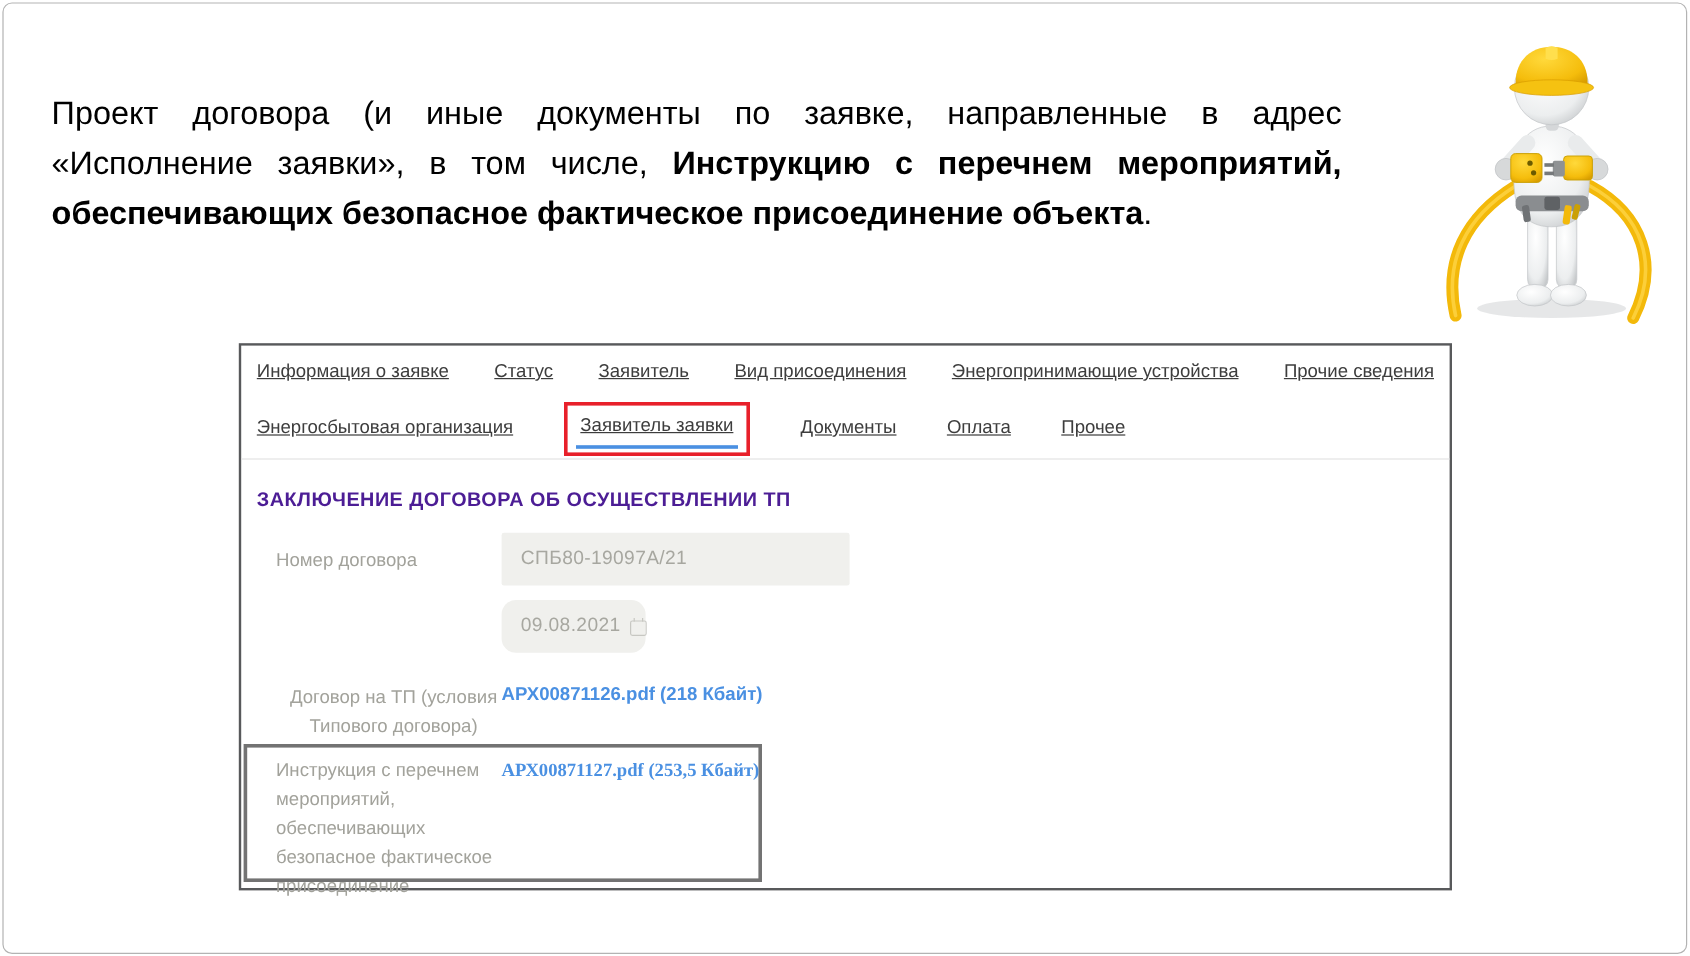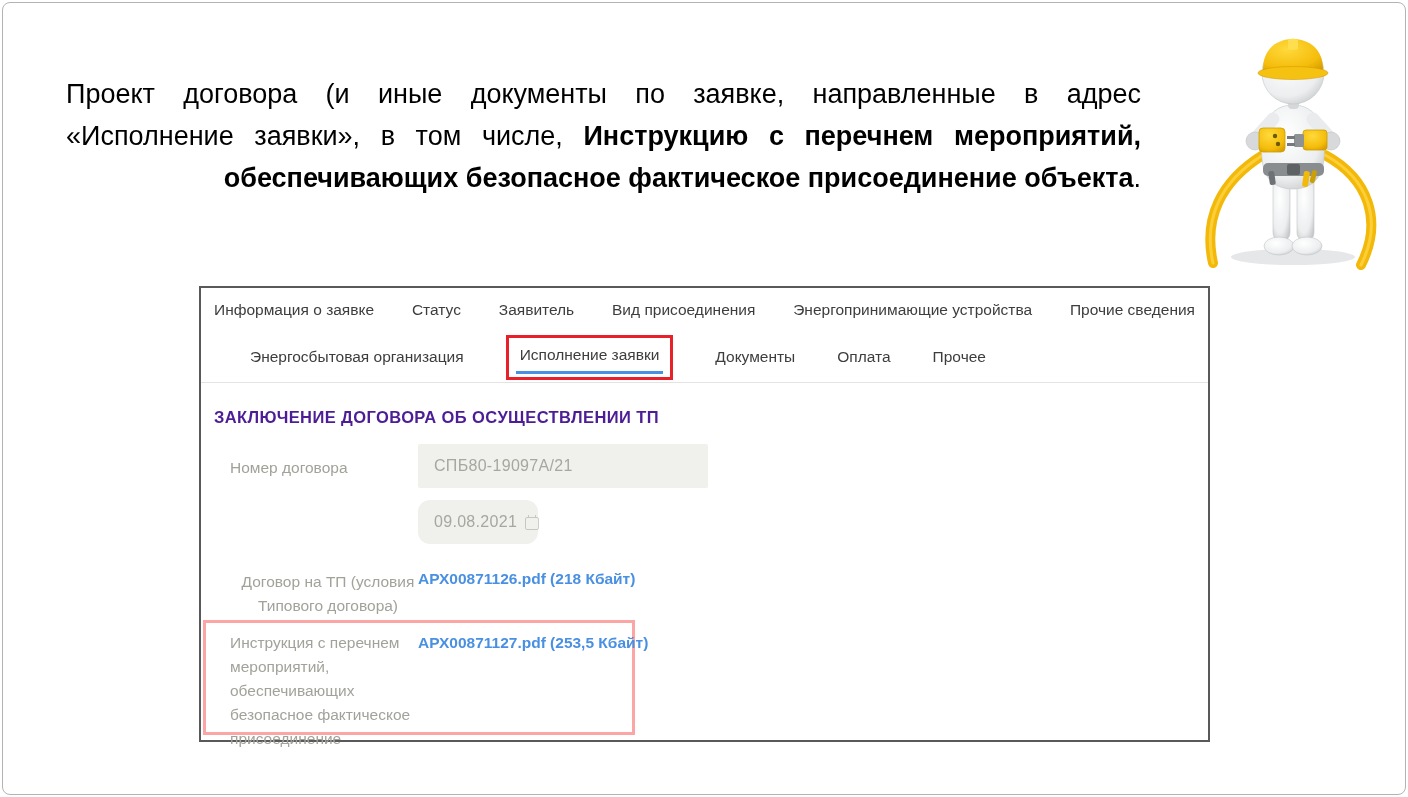--- a/index.html
+++ b/index.html
@@ -4,46 +4,46 @@
 <style>
   * { margin:0; padding:0; box-sizing:border-box; }
   html,body { width:1408px; height:797px; background:#fff; font-family:"Liberation Sans", sans-serif; }
   .slide {
     position:absolute; left:2px; top:2px; width:1404px; height:793px;
     background:#fff; border:1px solid #b3b3b3; border-radius:8px; overflow:hidden;
   }
 
   
   .intro {
-    position:absolute; left:63px; top:70px; width:1075px;
+    position:absolute; left:40px; top:70px; width:1075px;
     font-size:27px; line-height:42px; color:#000;
   }
   .intro .jline { text-align:justify; text-align-last:justify; white-space:normal; }
-  .intro .lline { text-align:right; }
+  .intro .lline { text-align:left; }
   .intro b { font-weight:bold; }
 
   
   .mascot { position:absolute; left:1188px; top:10px; width:205px; height:258px; }
 
   
   .panel {
     position:absolute; left:196px; top:283px; width:1011px; height:456px;
     border:2px solid #58595b; background:#fff;
     font-family:"Liberation Sans", sans-serif; color:#3c3c3c;
   }
   .tabs-row1 {
     position:absolute; left:0; top:0; right:0; height:44px;
     display:flex; align-items:center; justify-content:space-between;
     padding:0 13px; font-size:15.5px; color:#3d3d3d;
   }
   .tabs-row2 {
     position:absolute; left:13px; top:44px; right:0; height:50px;
-    display:flex; align-items:center; gap:42px; font-size:15.5px; color:#3d3d3d;margin-left:36px;
-  }
-  .tab { white-space:nowrap; }
+    display:flex; align-items:center; gap:42px; font-size:15.5px; color:#3d3d3d;
+  }
+  .tab { white-space:nowrap;text-decoration:underline; }
   .divider { position:absolute; left:0; right:0; top:94px; height:1px; background:#e3e3e3; }
   .annotation-box-tab {
     position:relative; z-index:2;
     border:3px solid #e8202a; padding:8px 11px 13px 11px; background:#fff;
   }
   .active-underline {
     position:absolute; left:7px; right:7px; bottom:3px; height:3px; background:#4a90e2;
   }
   .section-title {
     position:absolute; left:13px; top:120px;
@@ -68,24 +68,24 @@
   .cal-icon::after{
     content:""; position:absolute; left:3px; top:0; width:2px; height:3px;
     border-left:1.5px solid #a7a7a0; border-right:1.5px solid #a7a7a0; width:6px;
   }
   .file-link {
     position:absolute; left:217px; top:2px;
     font-size:15.5px; font-weight:bold; color:#4a90e2; text-decoration:none; white-space:nowrap;
   }
   .annotation-box-field {
     position:absolute; left:2px; top:332px; width:432px; height:115px;
-    border:3px solid #fca5a5;
+    border:3px solid #737373;
   }
   .annotation-box-field .flabel { left:8px; top:8px; width:190px; }
-  .annotation-box-field .file-link { left:212px; top:11px; }
+  .annotation-box-field .file-link { left:212px; top:11px;font-family:Liberation Serif, serif; }
 </style>
 </head>
 <body>
 
 <div class="slide">
 
   <div class="intro">
     <div class="jline">Проект договора (и иные документы по заявке, направленные в адрес</div>
     <div class="jline"><span>«Исполнение заявки», в том числе, </span><b>Инструкцию с перечнем мероприятий,</b></div>
     <div class="lline"><b>обеспечивающих безопасное фактическое присоединение объекта</b><span>.</span></div>
@@ -157,21 +157,21 @@
       <span class="tab">Статус</span>
       <span class="tab">Заявитель</span>
       <span class="tab">Вид присоединения</span>
       <span class="tab">Энергопринимающие устройства</span>
       <span class="tab">Прочие сведения</span>
     </div>
 
     <div class="tabs-row2">
       <span class="tab">Энергосбытовая организация</span>
       <span class="annotation-box-tab">
-        <span class="tab">Исполнение заявки</span>
+        <span class="tab">Заявитель заявки</span>
         <span class="active-underline"></span>
       </span>
       <span class="tab">Документы</span>
       <span class="tab">Оплата</span>
       <span class="tab">Прочее</span>
     </div>
 
     <div class="divider"></div>
 
     <div class="section-title">ЗАКЛЮЧЕНИЕ ДОГОВОРА ОБ ОСУЩЕСТВЛЕНИИ ТП</div>

